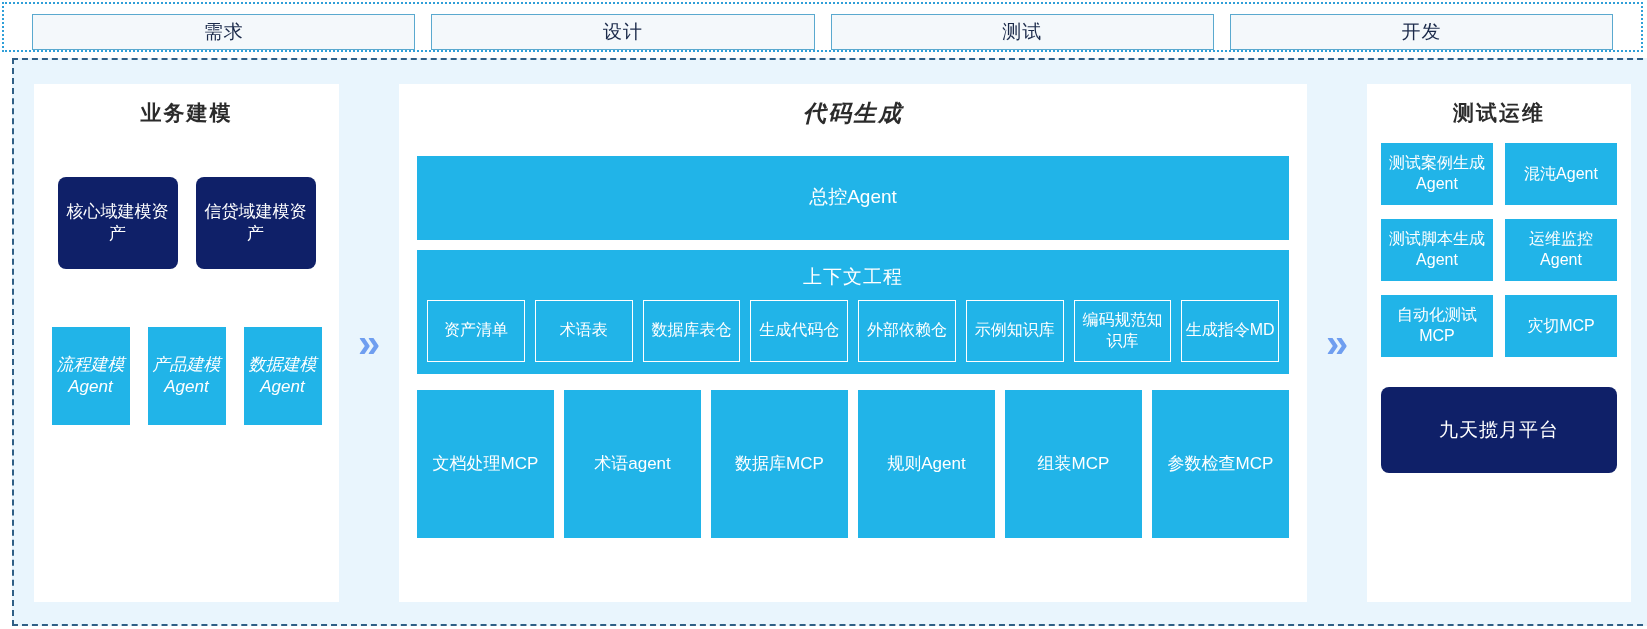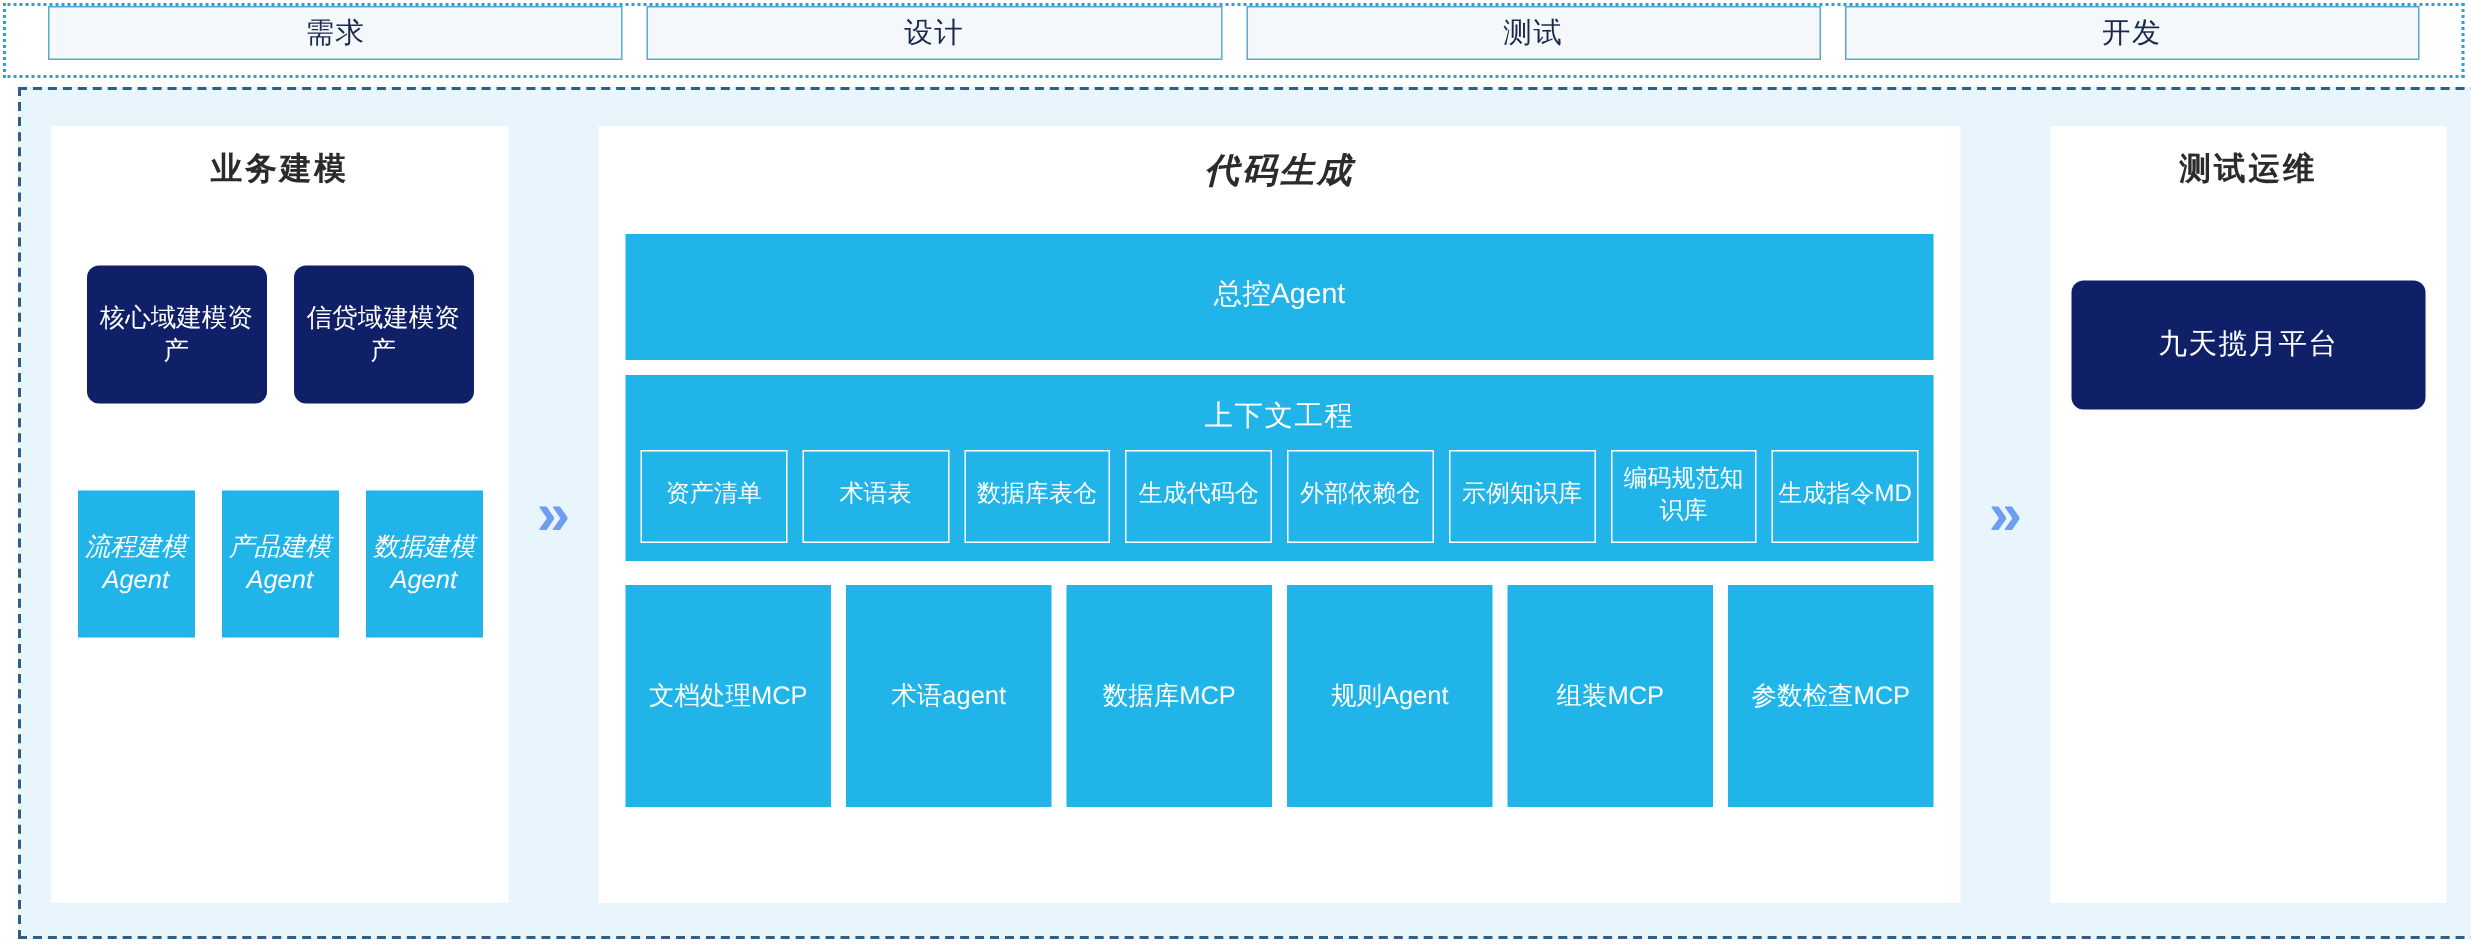--- a/index.html
+++ b/index.html
@@ -27,21 +27,21 @@
   .phase-strip {
     position: absolute;
     left: 2px;
     top: 2px;
     width: 1641px;
     height: 50px;
     box-sizing: border-box;
     border: 2px dotted #2f9fd8;
     background: #ffffff;
     display: flex;
-    align-items: flex-start;
+    align-items: flex-end;
     justify-content: space-between;
     padding: 0 10px;
     gap: 16px;
   }
   .phase-box {
     flex: 1 1 0;
     height: 36px;
     box-sizing: border-box;
     border: 1px solid #5aa9cf;
     background: #f4f8fb;
@@ -73,21 +73,21 @@
   
   .panel {
     background: #ffffff;
     box-sizing: border-box;
     display: flex;
     flex-direction: column;
     padding: 10px 14px 14px 14px;
   }
   .panel-left   { width: 305px; }
   .panel-center { flex: 1 1 auto; margin: 0 0 0 0; }
-  .panel-right  { width: 264px; gap: 28px; }
+  .panel-right  { width: 264px; }
 
   .panel-title {
     text-align: center;
     font-size: 21px;
     font-weight: bold;
     color: #2b2b2b;
     letter-spacing: 2px;
     margin: 6px 0 4px 0;
     line-height: 1.2;
   }
@@ -344,20 +344,40 @@
       </div>
     </div>
 
     <div class="chevron">
       <span>»</span>
     </div>
 
     <div class="panel panel-right">
       <div class="panel-title">测试运维</div>
 
+      <div class="right-grid">
+        <div class="cyan">
+          <span>测试案例生成Agent</span>
+        </div>
+        <div class="cyan">
+          <span>混沌Agent</span>
+        </div>
+        <div class="cyan">
+          <span>测试脚本生成Agent</span>
+        </div>
+        <div class="cyan">
+          <span>运维监控Agent</span>
+        </div>
+        <div class="cyan">
+          <span>自动化测试MCP</span>
+        </div>
+        <div class="cyan">
+          <span>灾切MCP</span>
+        </div>
+      </div>
 
       <div class="right-platform">
         <div class="navy">
           <span>九天揽月平台</span>
         </div>
       </div>
     </div>
 
   </div>
 </div>

